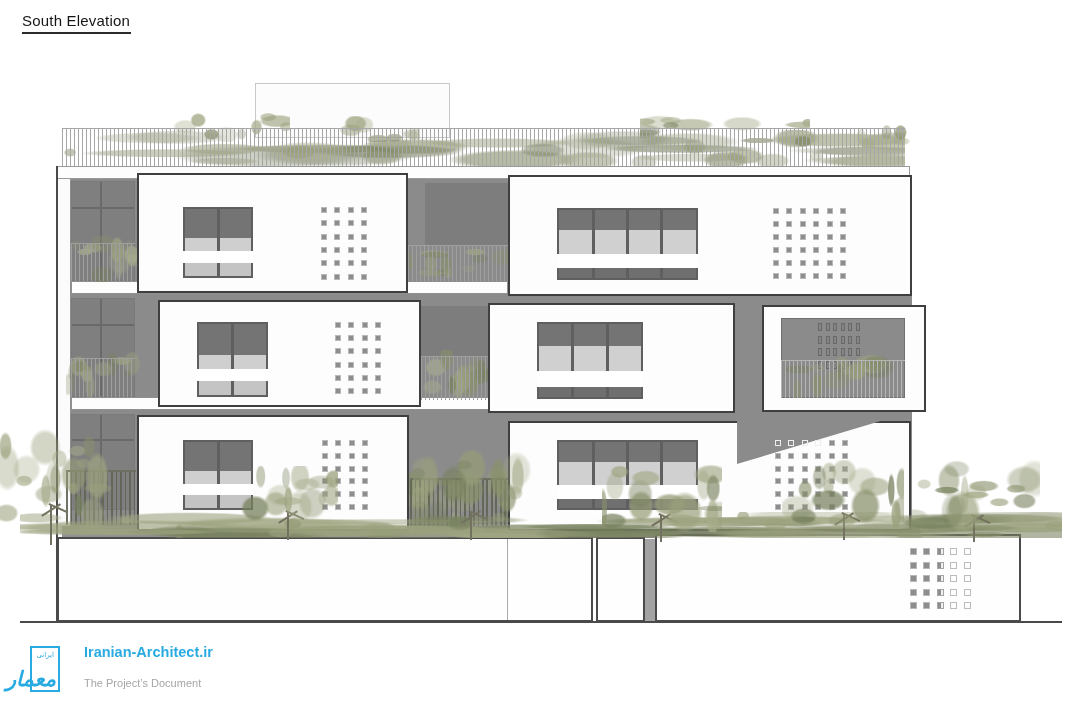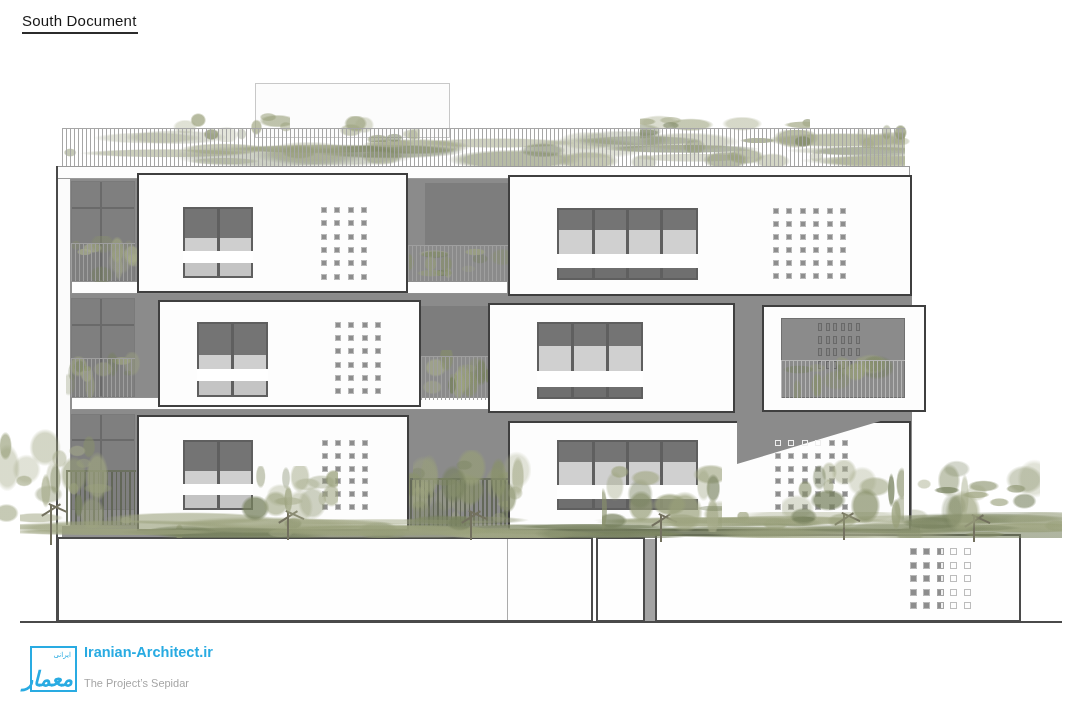--- a/index.html
+++ b/index.html
@@ -5,33 +5,33 @@
   :root{ --accent:#29abe2; }
   html,body{margin:0;padding:0;}
   body{width:1080px;height:720px;background:#ffffff;overflow:hidden;position:relative;
        font-family:"Liberation Sans",sans-serif;}
   .title{position:absolute;left:22px;top:12px;margin:0;font-size:15px;font-weight:400;
          color:#161616;letter-spacing:.2px;border-bottom:2px solid #2b2b2b;
          padding:0 1px 3px 0;display:inline-block;}
   .stage{position:absolute;left:0;top:0;width:1080px;height:720px;}
   .footer{position:absolute;left:0;top:0;width:1080px;height:720px;pointer-events:none;}
   .footer *{pointer-events:auto;}
-  .logo{position:absolute;left:30px;top:646px;width:47px;height:46px;box-sizing:border-box;
+  .logo{position:absolute;left:30px;top:646px;width:30px;height:46px;box-sizing:border-box;
         border:2px solid var(--accent);background:#fff;}
   .logo-main{position:absolute;right:2px;bottom:1px;font-size:21px;line-height:1;
              font-weight:700;font-style:italic;color:var(--accent);direction:rtl;}
   .logo-small{position:absolute;right:4px;top:3px;font-size:7px;color:var(--accent);direction:rtl;}
   .site{position:absolute;left:84px;top:644px;font-size:14.5px;font-weight:700;color:var(--accent);}
   .courtesy{position:absolute;left:84px;top:661px;font-size:13px;color:#8e8e8e;}
   .doc{position:absolute;left:84px;top:677px;font-size:11px;color:#a6a6a6;}
 </style>
 </head>
 <body>
 
-<h1 class="title">South Document</h1>
+<h1 class="title">South Elevation</h1>
 
 <div class="stage">
     <div style="position: absolute; left: 255px; top: 83px; width: 195px; height: 55px; background-color: rgb(252, 252, 252); box-sizing: border-box; border: 1px solid rgb(200, 200, 200);"></div>
     <div style="position: absolute; left: 60px; top: 130px; width: 845px; height: 36px; background-image: radial-gradient(25px 4px at 82.6% 29.3%, rgba(136, 144, 106, 0.64) 0px, rgba(136, 144, 106, 0.64) 55%, rgba(136, 144, 106, 0) 72%), radial-gradient(54px 14px at 99% 32.2%, rgba(167, 172, 139, 0.67) 0px, rgba(167, 172, 139, 0.67) 55%, rgba(167, 172, 139, 0) 72%), radial-gradient(40px 13px at 62.4% 29.9%, rgba(158, 164, 128, 0.31) 0px, rgba(158, 164, 128, 0.31) 55%, rgba(158, 164, 128, 0) 72%), radial-gradient(87px 7px at 95.8% 59.2%, rgba(118, 128, 93, 0.47) 0px, rgba(118, 128, 93, 0.47) 55%, rgba(118, 128, 93, 0) 72%), radial-gradient(32px 14px at 87.1% 22.5%, rgba(158, 164, 128, 0.71) 0px, rgba(158, 164, 128, 0.71) 55%, rgba(158, 164, 128, 0) 72%), radial-gradient(10px 7px at 89.5% 74.3%, rgba(167, 172, 139, 0.39) 0px, rgba(167, 172, 139, 0.39) 55%, rgba(167, 172, 139, 0) 72%), radial-gradient(120px 6px at 12.6% 64.6%, rgba(158, 164, 128, 0.53) 0px, rgba(158, 164, 128, 0.53) 55%, rgba(158, 164, 128, 0) 72%), radial-gradient(72px 10px at 13.7% 20.3%, rgba(136, 144, 106, 0.31) 0px, rgba(136, 144, 106, 0.31) 55%, rgba(136, 144, 106, 0) 72%), radial-gradient(76px 8px at 10.4% 22.2%, rgba(158, 164, 128, 0.32) 0px, rgba(158, 164, 128, 0.32) 55%, rgba(158, 164, 128, 0) 72%), radial-gradient(96px 6px at 94.1% 57.3%, rgba(167, 172, 139, 0.34) 0px, rgba(167, 172, 139, 0.34) 55%, rgba(167, 172, 139, 0) 72%), radial-gradient(61px 15px at 29.4% 61.9%, rgba(167, 172, 139, 0.51) 0px, rgba(167, 172, 139, 0.51) 55%, rgba(167, 172, 139, 0) 72%), radial-gradient(114px 16px at 32.6% 70.2%, rgba(118, 128, 93, 0.35) 0px, rgba(118, 128, 93, 0.35) 55%, rgba(118, 128, 93, 0) 72%), radial-gradient(34px 6px at 39% 37.3%, rgba(167, 172, 139, 0.63) 0px, rgba(167, 172, 139, 0.63) 55%, rgba(167, 172, 139, 0) 72%), radial-gradient(27px 11px at 81.1% 73.4%, rgba(151, 158, 120, 0.62) 0px, rgba(151, 158, 120, 0.62) 55%, rgba(151, 158, 120, 0) 72%), radial-gradient(61px 8px at 19.4% 53%, rgba(158, 164, 128, 0.58) 0px, rgba(158, 164, 128, 0.58) 55%, rgba(158, 164, 128, 0) 72%), radial-gradient(69px 13px at 66.5% 26.9%, rgba(118, 128, 93, 0.31) 0px, rgba(118, 128, 93, 0.31) 55%, rgba(118, 128, 93, 0) 72%), radial-gradient(107px 10px at 38.8% 59.7%, rgba(118, 128, 93, 0.54) 0px, rgba(118, 128, 93, 0.54) 55%, rgba(118, 128, 93, 0) 72%), radial-gradient(136px 16px at 25% 73.5%, rgba(118, 128, 93, 0.36) 0px, rgba(118, 128, 93, 0.36) 55%, rgba(118, 128, 93, 0) 72%), radial-gradient(120px 6px at 30.7% 52.6%, rgba(158, 164, 128, 0.64) 0px, rgba(158, 164, 128, 0.64) 55%, rgba(158, 164, 128, 0) 72%), radial-gradient(43px 13px at 62.5% 85.6%, rgba(167, 172, 139, 0.66) 0px, rgba(167, 172, 139, 0.66) 55%, rgba(167, 172, 139, 0) 72%), radial-gradient(78px 11px at 42% 46.4%, rgba(158, 164, 128, 0.71) 0px, rgba(158, 164, 128, 0.71) 55%, rgba(158, 164, 128, 0) 72%), radial-gradient(87px 7px at 68.8% 29.7%, rgba(118, 128, 93, 0.39) 0px, rgba(118, 128, 93, 0.39) 55%, rgba(118, 128, 93, 0) 72%), radial-gradient(106px 7px at 96.6% 85%, rgba(158, 164, 128, 0.35) 0px, rgba(158, 164, 128, 0.35) 55%, rgba(158, 164, 128, 0) 72%), radial-gradient(97px 10px at 98% 86.9%, rgba(158, 164, 128, 0.65) 0px, rgba(158, 164, 128, 0.65) 55%, rgba(158, 164, 128, 0) 72%), radial-gradient(25px 11px at 84.3% 86.2%, rgba(167, 172, 139, 0.5) 0px, rgba(167, 172, 139, 0.5) 55%, rgba(167, 172, 139, 0) 72%), radial-gradient(50px 5px at 19.4% 86.7%, rgba(167, 172, 139, 0.42) 0px, rgba(167, 172, 139, 0.42) 55%, rgba(167, 172, 139, 0) 72%), radial-gradient(29px 12px at 38.1% 73.8%, rgba(158, 164, 128, 0.51) 0px, rgba(158, 164, 128, 0.51) 55%, rgba(158, 164, 128, 0) 72%), radial-gradient(32px 10px at 57.1% 56.6%, rgba(118, 128, 93, 0.46) 0px, rgba(118, 128, 93, 0.46) 55%, rgba(118, 128, 93, 0) 72%), radial-gradient(16px 11px at 75.1% 46.9%, rgba(136, 144, 106, 0.4) 0px, rgba(136, 144, 106, 0.4) 55%, rgba(136, 144, 106, 0) 72%), radial-gradient(32px 13px at 78.8% 83.8%, rgba(136, 144, 106, 0.6) 0px, rgba(136, 144, 106, 0.6) 55%, rgba(136, 144, 106, 0) 72%), radial-gradient(89px 15px at 62.2% 51%, rgba(151, 158, 120, 0.31) 0px, rgba(151, 158, 120, 0.31) 55%, rgba(151, 158, 120, 0) 72%), radial-gradient(25px 10px at 28.3% 60.8%, rgba(158, 164, 128, 0.67) 0px, rgba(158, 164, 128, 0.67) 55%, rgba(158, 164, 128, 0) 72%), radial-gradient(107px 7px at 51.9% 36.3%, rgba(167, 172, 139, 0.55) 0px, rgba(167, 172, 139, 0.55) 55%, rgba(167, 172, 139, 0) 72%), radial-gradient(84px 6px at 75% 77%, rgba(167, 172, 139, 0.42) 0px, rgba(167, 172, 139, 0.42) 55%, rgba(167, 172, 139, 0) 72%), radial-gradient(72px 13px at 74.3% 32.7%, rgba(158, 164, 128, 0.43) 0px, rgba(158, 164, 128, 0.43) 55%, rgba(158, 164, 128, 0) 72%), radial-gradient(93px 14px at 53.8% 82.5%, rgba(136, 144, 106, 0.61) 0px, rgba(136, 144, 106, 0.61) 55%, rgba(136, 144, 106, 0) 72%), radial-gradient(109px 6px at 73.5% 52.3%, rgba(118, 128, 93, 0.57) 0px, rgba(118, 128, 93, 0.57) 55%, rgba(118, 128, 93, 0) 72%), radial-gradient(9px 6px at 1.2% 62.6%, rgba(136, 144, 106, 0.5) 0px, rgba(136, 144, 106, 0.5) 55%, rgba(136, 144, 106, 0) 72%), radial-gradient(19px 11px at 69.1% 89.1%, rgba(136, 144, 106, 0.37) 0px, rgba(136, 144, 106, 0.37) 55%, rgba(136, 144, 106, 0) 72%), radial-gradient(108px 10px at 92.5% 28.1%, rgba(158, 164, 128, 0.66) 0px, rgba(158, 164, 128, 0.66) 55%, rgba(158, 164, 128, 0) 72%);"></div>
     <div style="position: absolute; left: 160px; top: 112px; width: 130px; height: 30px; background-image: radial-gradient(11px 8px at 39.6% 74.5%, rgba(136, 144, 106, 0.73) 0px, rgba(136, 144, 106, 0.73) 55%, rgba(136, 144, 106, 0) 72%), radial-gradient(17px 12px at 51.1% 76.8%, rgba(167, 172, 139, 0.31) 0px, rgba(167, 172, 139, 0.31) 55%, rgba(167, 172, 139, 0) 72%), radial-gradient(7px 8px at 62.8% 73.6%, rgba(118, 128, 93, 0.31) 0px, rgba(118, 128, 93, 0.31) 55%, rgba(118, 128, 93, 0) 72%), radial-gradient(11px 10px at 29.4% 27.2%, rgba(158, 164, 128, 0.75) 0px, rgba(158, 164, 128, 0.75) 55%, rgba(158, 164, 128, 0) 72%), radial-gradient(12px 6px at 83.2% 17%, rgba(151, 158, 120, 0.55) 0px, rgba(151, 158, 120, 0.55) 55%, rgba(151, 158, 120, 0) 72%), radial-gradient(17px 10px at 19.4% 49.2%, rgba(167, 172, 139, 0.36) 0px, rgba(167, 172, 139, 0.36) 55%, rgba(167, 172, 139, 0) 72%), radial-gradient(26px 9px at 90.4% 30.4%, rgba(151, 158, 120, 0.61) 0px, rgba(151, 158, 120, 0.61) 55%, rgba(151, 158, 120, 0) 72%), radial-gradient(9px 7px at 96.8% 49.2%, rgba(167, 172, 139, 0.56) 0px, rgba(167, 172, 139, 0.56) 55%, rgba(167, 172, 139, 0) 72%), radial-gradient(8px 11px at 74.2% 50.7%, rgba(167, 172, 139, 0.74) 0px, rgba(167, 172, 139, 0.74) 55%, rgba(167, 172, 139, 0) 72%);"></div>
     <div style="position: absolute; left: 330px; top: 116px; width: 90px; height: 26px; background-image: radial-gradient(16px 7px at 53.4% 90%, rgba(136, 144, 106, 0.61) 0px, rgba(136, 144, 106, 0.61) 55%, rgba(136, 144, 106, 0) 72%), radial-gradient(14px 12px at 37.9% 34.5%, rgba(167, 172, 139, 0.4) 0px, rgba(167, 172, 139, 0.4) 55%, rgba(167, 172, 139, 0) 72%), radial-gradient(20px 8px at 95.4% 69.8%, rgba(158, 164, 128, 0.48) 0px, rgba(158, 164, 128, 0.48) 55%, rgba(158, 164, 128, 0) 72%), radial-gradient(16px 12px at 28.5% 28.9%, rgba(151, 158, 120, 0.7) 0px, rgba(151, 158, 120, 0.7) 55%, rgba(151, 158, 120, 0) 72%), radial-gradient(7px 8px at 92.3% 73%, rgba(158, 164, 128, 0.41) 0px, rgba(158, 164, 128, 0.41) 55%, rgba(158, 164, 128, 0) 72%), radial-gradient(16px 9px at 23.2% 54.7%, rgba(167, 172, 139, 0.58) 0px, rgba(167, 172, 139, 0.58) 55%, rgba(167, 172, 139, 0) 72%), radial-gradient(12px 6px at 71.5% 83.6%, rgba(118, 128, 93, 0.53) 0px, rgba(118, 128, 93, 0.53) 55%, rgba(118, 128, 93, 0) 72%);"></div>
     <div style="position: absolute; left: 640px; top: 106px; width: 170px; height: 42px; background-image: radial-gradient(28px 5px at 96.5% 44.8%, rgba(167, 172, 139, 0.73) 0px, rgba(167, 172, 139, 0.73) 55%, rgba(167, 172, 139, 0) 72%), radial-gradient(16px 5px at 2.8% 37.2%, rgba(167, 172, 139, 0.72) 0px, rgba(167, 172, 139, 0.72) 55%, rgba(167, 172, 139, 0) 72%), radial-gradient(12px 5px at 18.1% 46.2%, rgba(118, 128, 93, 0.53) 0px, rgba(118, 128, 93, 0.53) 55%, rgba(118, 128, 93, 0) 72%), radial-gradient(22px 5px at 2.6% 63.5%, rgba(118, 128, 93, 0.52) 0px, rgba(118, 128, 93, 0.52) 55%, rgba(118, 128, 93, 0) 72%), radial-gradient(27px 10px at 11.1% 39.1%, rgba(167, 172, 139, 0.41) 0px, rgba(167, 172, 139, 0.41) 55%, rgba(167, 172, 139, 0) 72%), radial-gradient(29px 11px at 0.7% 60%, rgba(118, 128, 93, 0.45) 0px, rgba(118, 128, 93, 0.45) 55%, rgba(118, 128, 93, 0) 72%), radial-gradient(28px 10px at 60.1% 42.3%, rgba(167, 172, 139, 0.47) 0px, rgba(167, 172, 139, 0.47) 55%, rgba(167, 172, 139, 0) 72%), radial-gradient(13px 8px at 95.9% 84.4%, rgba(118, 128, 93, 0.58) 0px, rgba(118, 128, 93, 0.58) 55%, rgba(118, 128, 93, 0) 72%), radial-gradient(32px 9px at 29.9% 44.7%, rgba(158, 164, 128, 0.6) 0px, rgba(158, 164, 128, 0.6) 55%, rgba(158, 164, 128, 0) 72%), radial-gradient(8px 6px at 98.6% 40.1%, rgba(136, 144, 106, 0.61) 0px, rgba(136, 144, 106, 0.61) 55%, rgba(136, 144, 106, 0) 72%), radial-gradient(16px 5px at 18% 34%, rgba(167, 172, 139, 0.58) 0px, rgba(167, 172, 139, 0.58) 55%, rgba(167, 172, 139, 0) 72%);"></div>
     <div style="position: absolute; left: 855px; top: 120px; width: 60px; height: 28px; background-image: radial-gradient(7px 13px at 10.4% 60.2%, rgba(158, 164, 128, 0.3) 0px, rgba(158, 164, 128, 0.3) 55%, rgba(158, 164, 128, 0) 72%), radial-gradient(9px 11px at 75.9% 44.7%, rgba(136, 144, 106, 0.7) 0px, rgba(136, 144, 106, 0.7) 55%, rgba(136, 144, 106, 0) 72%), radial-gradient(13px 6px at 76.7% 76%, rgba(158, 164, 128, 0.39) 0px, rgba(158, 164, 128, 0.39) 55%, rgba(158, 164, 128, 0) 72%), radial-gradient(7px 11px at 52.9% 43.7%, rgba(136, 144, 106, 0.44) 0px, rgba(136, 144, 106, 0.44) 55%, rgba(136, 144, 106, 0) 72%), radial-gradient(9px 10px at 21.7% 86.6%, rgba(167, 172, 139, 0.7) 0px, rgba(167, 172, 139, 0.7) 55%, rgba(167, 172, 139, 0) 72%);"></div>
     <div style="position: absolute; left: 62px; top: 128px; width: 843px; height: 39px; background-image: repeating-linear-gradient(90deg, rgb(166, 166, 166) 0px, rgb(166, 166, 166) 1px, transparent 1px, transparent 4px); border-top: 1px solid rgb(166, 166, 166); box-sizing: border-box;"></div>
     <div style="position: absolute; left: 57px; top: 166px; width: 853px; height: 13px; background-color: rgb(253, 253, 253); box-sizing: border-box; border: 1px solid rgb(154, 154, 154);"></div>
@@ -346,14 +346,14 @@
     <div style="position: absolute; left: 971px; top: 518px; width: 20px; height: 1.5px; background-color: rgb(115, 113, 95); transform: rotate(24deg);"></div>
     <div style="position: absolute; left: 912px; top: 455px; width: 128px; height: 78px; background-image: radial-gradient(15px 12px at 50.5% 48.1%, rgba(158, 164, 128, 0.34) 0px, rgba(158, 164, 128, 0.34) 55%, rgba(158, 164, 128, 0) 72%), radial-gradient(18px 5px at 27.3% 45.1%, rgba(118, 128, 93, 0.7) 0px, rgba(118, 128, 93, 0.7) 55%, rgba(118, 128, 93, 0) 72%), radial-gradient(17px 11px at 87.8% 59.1%, rgba(118, 128, 93, 0.6) 0px, rgba(118, 128, 93, 0.6) 55%, rgba(118, 128, 93, 0) 72%), radial-gradient(22px 8px at 55.9% 39.8%, rgba(136, 144, 106, 0.62) 0px, rgba(136, 144, 106, 0.62) 55%, rgba(136, 144, 106, 0) 72%), radial-gradient(16px 26px at 31.3% 72.3%, rgba(118, 128, 93, 0.31) 0px, rgba(118, 128, 93, 0.31) 55%, rgba(118, 128, 93, 0) 72%), radial-gradient(25px 30px at 39.7% 72.8%, rgba(158, 164, 128, 0.68) 0px, rgba(158, 164, 128, 0.68) 55%, rgba(158, 164, 128, 0) 72%), radial-gradient(13px 16px at 35.3% 65.3%, rgba(118, 128, 93, 0.4) 0px, rgba(118, 128, 93, 0.4) 55%, rgba(118, 128, 93, 0) 72%), radial-gradient(6px 30px at 41.2% 51.6%, rgba(151, 158, 120, 0.41) 0px, rgba(151, 158, 120, 0.41) 55%, rgba(151, 158, 120, 0) 72%), radial-gradient(14px 6px at 68.2% 60.6%, rgba(151, 158, 120, 0.62) 0px, rgba(151, 158, 120, 0.62) 55%, rgba(151, 158, 120, 0) 72%), radial-gradient(19px 5px at 50% 51%, rgba(167, 172, 139, 0.75) 0px, rgba(167, 172, 139, 0.75) 55%, rgba(167, 172, 139, 0) 72%), radial-gradient(16px 23px at 28.9% 32.6%, rgba(136, 144, 106, 0.51) 0px, rgba(136, 144, 106, 0.51) 55%, rgba(136, 144, 106, 0) 72%), radial-gradient(10px 7px at 9.5% 37.3%, rgba(167, 172, 139, 0.48) 0px, rgba(167, 172, 139, 0.48) 55%, rgba(167, 172, 139, 0) 72%), radial-gradient(26px 20px at 87.9% 31.7%, rgba(136, 144, 106, 0.41) 0px, rgba(136, 144, 106, 0.41) 55%, rgba(136, 144, 106, 0) 72%), radial-gradient(14px 6px at 81.3% 43.3%, rgba(136, 144, 106, 0.61) 0px, rgba(136, 144, 106, 0.61) 55%, rgba(136, 144, 106, 0) 72%), radial-gradient(24px 27px at 95.7% 30.4%, rgba(158, 164, 128, 0.31) 0px, rgba(158, 164, 128, 0.31) 55%, rgba(158, 164, 128, 0) 72%), radial-gradient(21px 10px at 1.2% 78.1%, rgba(136, 144, 106, 0.32) 0px, rgba(136, 144, 106, 0.32) 55%, rgba(136, 144, 106, 0) 72%), radial-gradient(19px 12px at 34.9% 17.9%, rgba(118, 128, 93, 0.32) 0px, rgba(118, 128, 93, 0.32) 55%, rgba(118, 128, 93, 0) 72%);"></div>
   </div>
 
 <div class="footer">
   <div class="logo">
     <span class="logo-small">ایرانی</span>
     <span class="logo-main">معمار</span>
   </div>
   <div class="site">Iranian-Architect.ir</div>
-  <div class="doc">The Project’s Sepidar</div>
+  <div class="doc">The Project’s Document</div>
 </div>
 
 </body></html>

